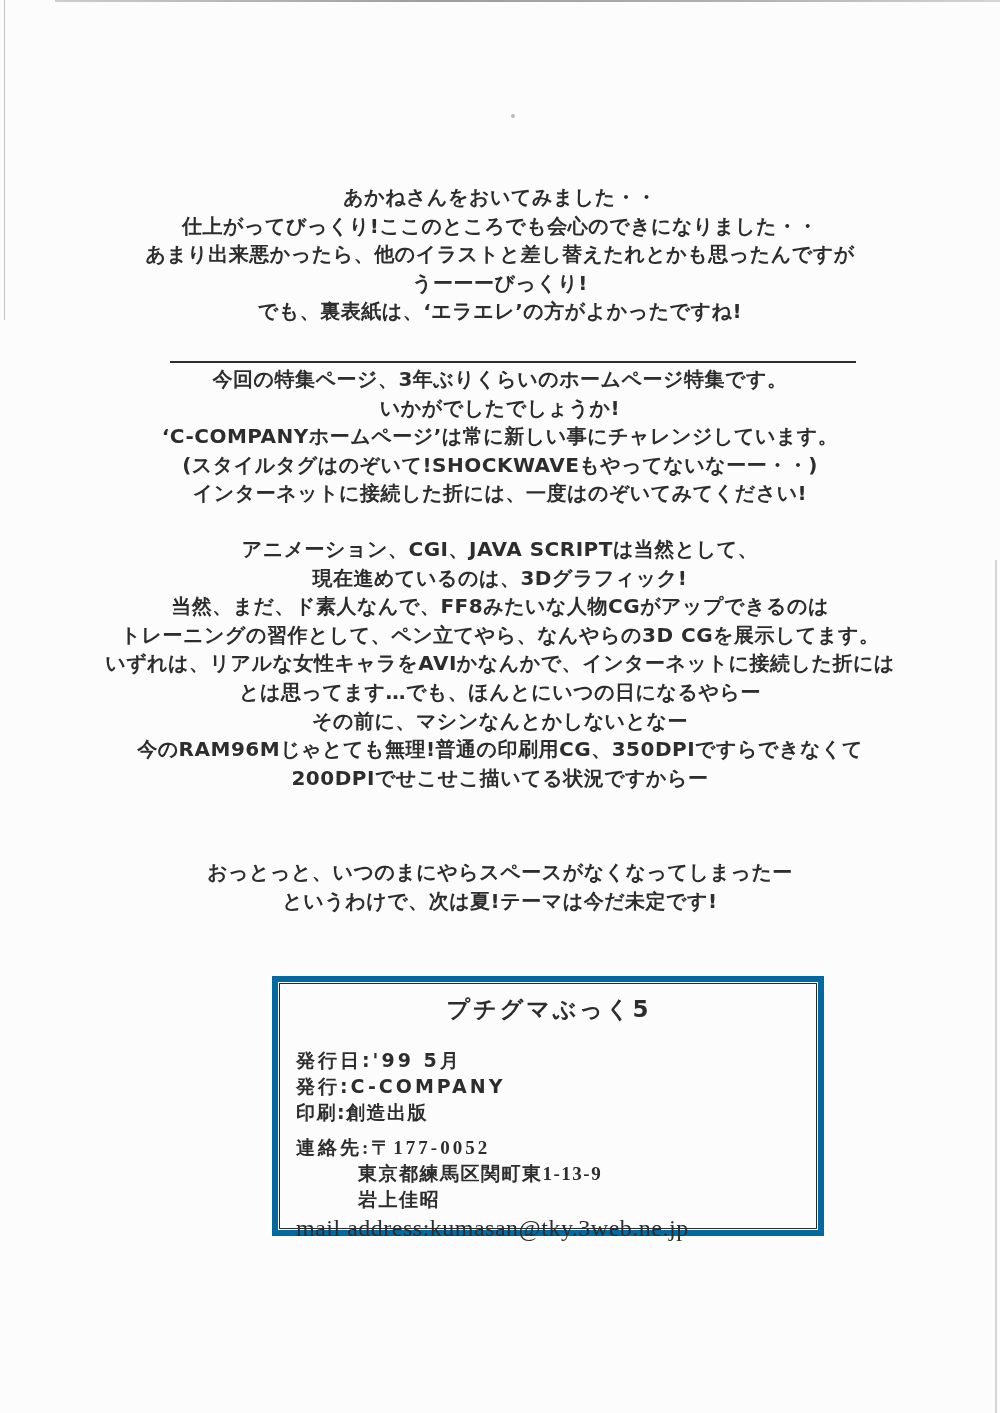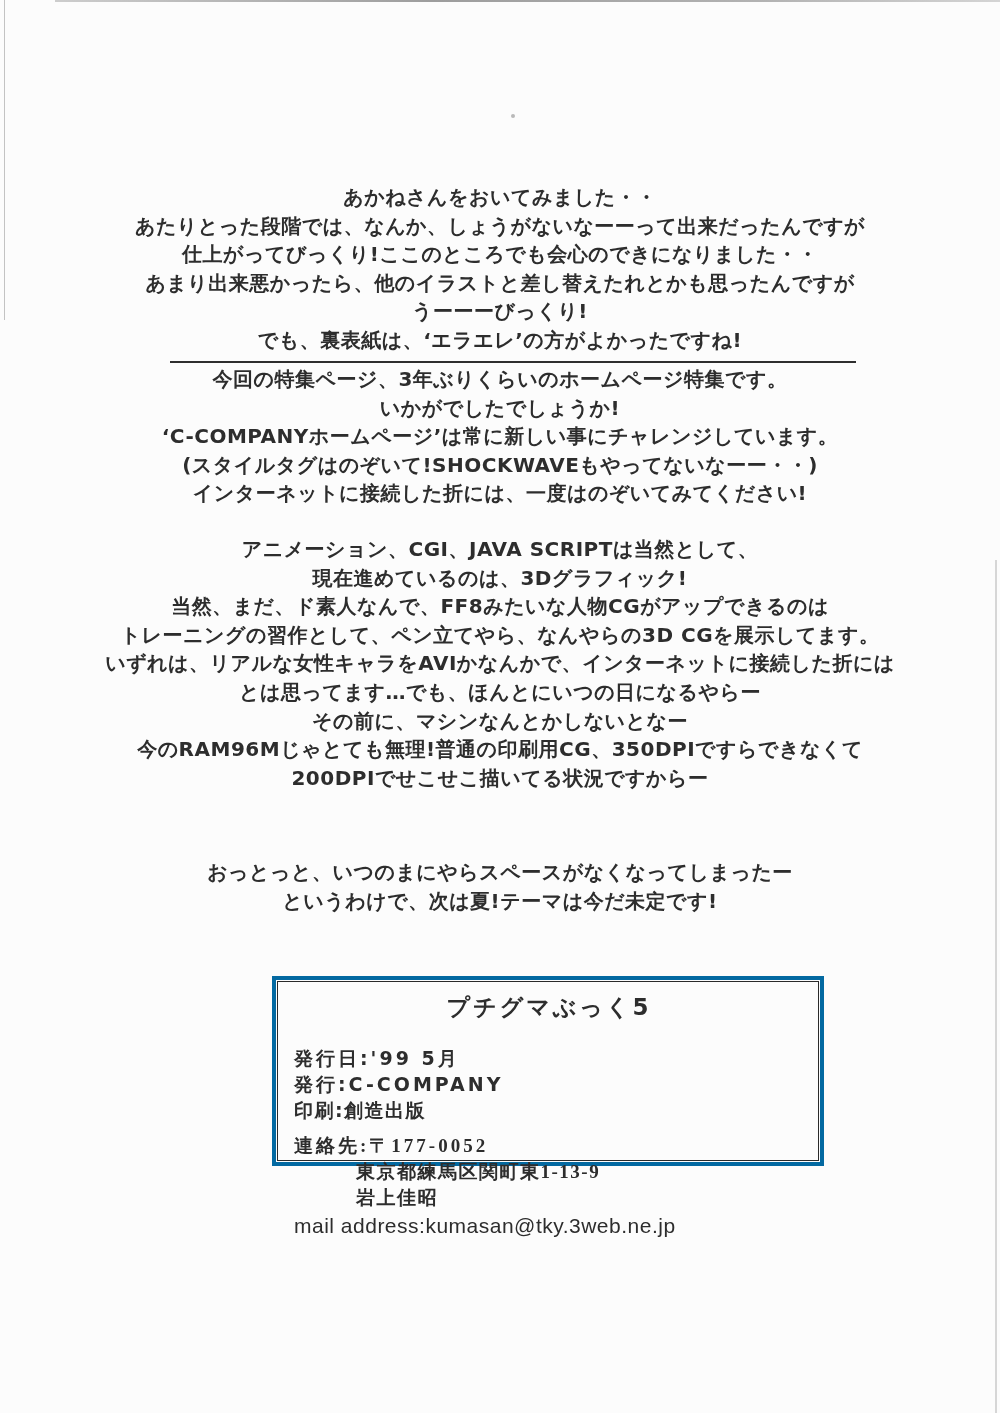--- a/index.html
+++ b/index.html
@@ -42,22 +42,22 @@
   .block-2 { top:365px; }
   .block-3 { top:535px; }
   .block-4 { top:858px; }
   .divider {
     position:absolute; top:361px; left:170px;
     width:686px; height:2px; background:#2e2e2e;
   }
   
   .colophon {
     position:absolute; left:272px; top:976px;
-    width:552px; height:190px;
-    border:4px solid #0369a1;
+    width:552px; height:260px;
+    border:6px solid #0369a1;
     background:#fcfcfc;
   }
   .colophon-inner {
     position:absolute; inset:1px;
     border:1px solid #2a2a2a;
     padding:8px 14px 0 16px;
   }
   .colophon-title {
     text-align:center;
     font-size:23px; font-weight:bold;
@@ -68,38 +68,37 @@
     margin-top:22px;
     font-size:19px; line-height:26px;
     font-weight:bold;
     letter-spacing:1.5px;
   }
   .colophon-row.spread { letter-spacing:3px; }
   .contact-group { margin-top:10px;font-family:Liberation Serif, serif; }
   .indent { padding-left:62px; }
   .mail-line {
     margin-top:2px;
-    font-family:Liberation Sans, sans-serif;
+    font-family:Liberation Serif, serif;
     font-weight:normal;
-    font-size:21px; letter-spacing:.5px;
+    font-size:24px; letter-spacing:.5px;
   }
 </style>
 </head>
 <body>
 
 <div class="page">
 
   <div class="scan-edge-top"></div>
   <div class="scan-edge-left"></div>
   <div class="scan-edge-right"></div>
   <div class="scan-dot"></div>
 
   <div class="block block-1">
     <div>あかねさんをおいてみました・・</div>
-    <div>あたりとった段階では、なんか、しょうがないなーーって出来だったんですが</div>
     <div>仕上がってびっくり!ここのところでも会心のできになりました・・</div>
     <div>あまり出来悪かったら、他のイラストと差し替えたれとかも思ったんですが</div>
     <div>うーーーびっくり!</div>
     <div>でも、裏表紙は、‘エラエレ’の方がよかったですね!</div>
   </div>
 
   <div class="divider"></div>
 
   <div class="block block-2">
     <div>今回の特集ページ、3年ぶりくらいのホームページ特集です。</div>

